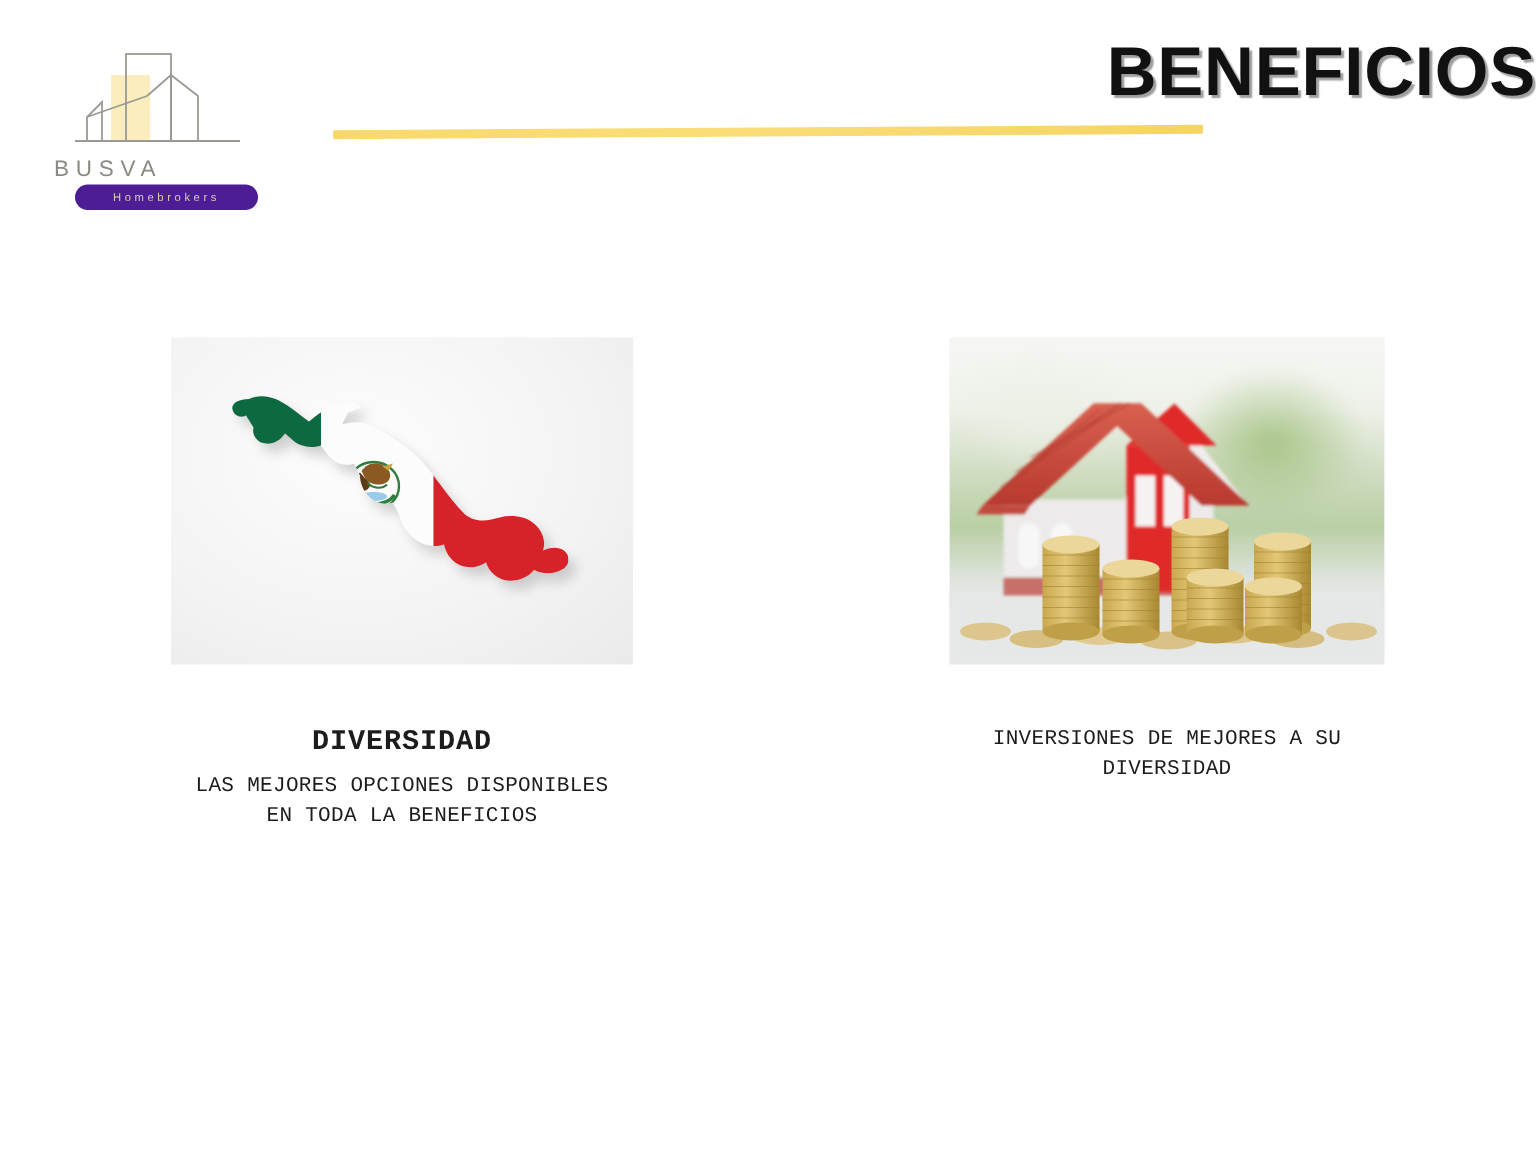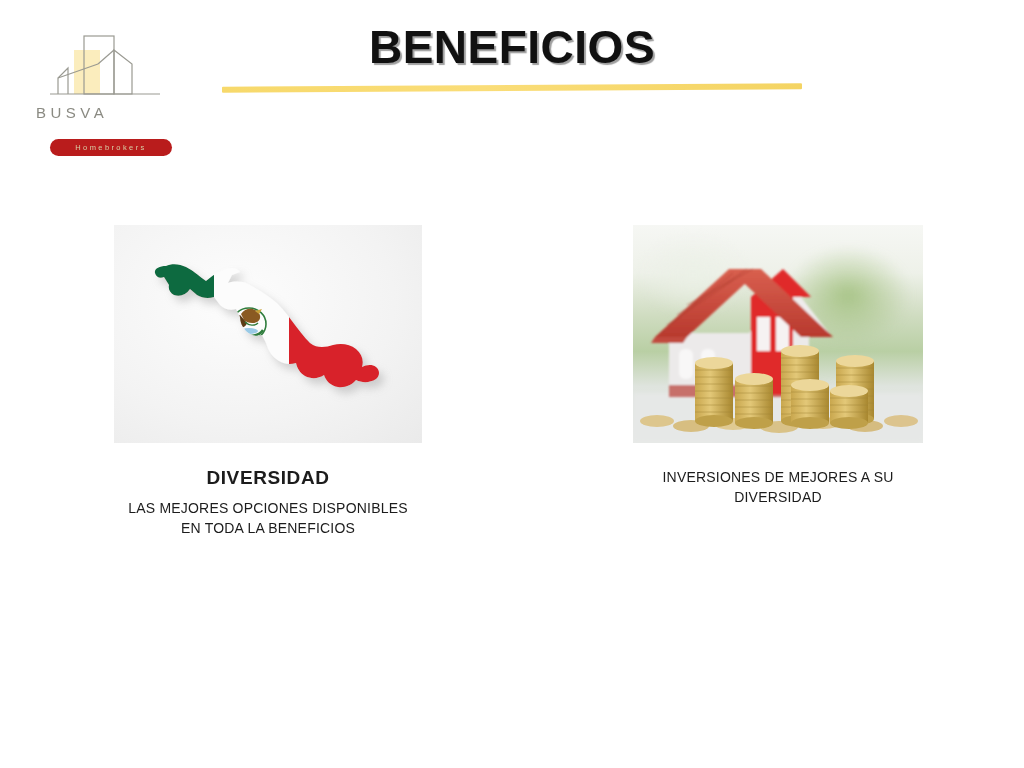--- a/index.html
+++ b/index.html
@@ -38,24 +38,24 @@
     text-align: left;
     font-size: 15px;
     letter-spacing: 4.5px;
     color: #8a8a82;
     font-family: "Liberation Sans", sans-serif;
     font-weight: 400;
   }
   .logo-tagline-wrap {
     position: absolute;
     left: 14px;
-    top: 117px;
+    top: 101px;
     width: 122px;
     height: 17px;
-    background: #b91c1c;
+    background: #4c1d95;
     border-radius: 9px;
   }
   .logo-tagline {
     position: absolute;
     left: 0;
     top: 0;
     width: 122px;
     height: 17px;
     line-height: 17px;
     text-align: center;
@@ -63,21 +63,21 @@
     letter-spacing: 2.4px;
     color: #d9cfa6;
   }
 
   
   .slide-title {
     position: absolute;
     left: 0;
     top: 20px;
     width: 1024px;
-    text-align: center;
+    text-align: right;
     font-size: 46px;
     font-weight: bold;
     color: #111111;
     letter-spacing: 0.5px;
     text-shadow: 2px 2px 1px rgba(0,0,0,0.38);
   }
   .title-rule {
     position: absolute;
     left: 222px;
     top: 85px;
@@ -126,23 +126,24 @@
     background:
       radial-gradient(ellipse 90px 70px at 215px 70px, rgba(150,185,110,0.75) 0%, rgba(150,185,110,0) 70%),
       radial-gradient(ellipse 80px 60px at 60px 50px, rgba(235,240,230,0.9) 0%, rgba(235,240,230,0) 70%),
       radial-gradient(ellipse 120px 50px at 150px 190px, rgba(205,205,205,0.55) 0%, rgba(205,205,205,0) 75%);
     filter: blur(5px);
   }
   .house-svg { position: absolute; left: 0; top: 0; }
 
   
   .caption {
-    margin-top: 24px;
+    margin-top: 40px;
     text-align: center;
     color: #1c1c1c;
+    font-family: Liberation Mono, monospace;
   }
   .caption-heading {
     font-size: 19px;
     font-weight: bold;
     letter-spacing: 0.6px;
     margin-bottom: 9px;
   }
   .caption-body {
     font-size: 14px;
     font-weight: 400;

